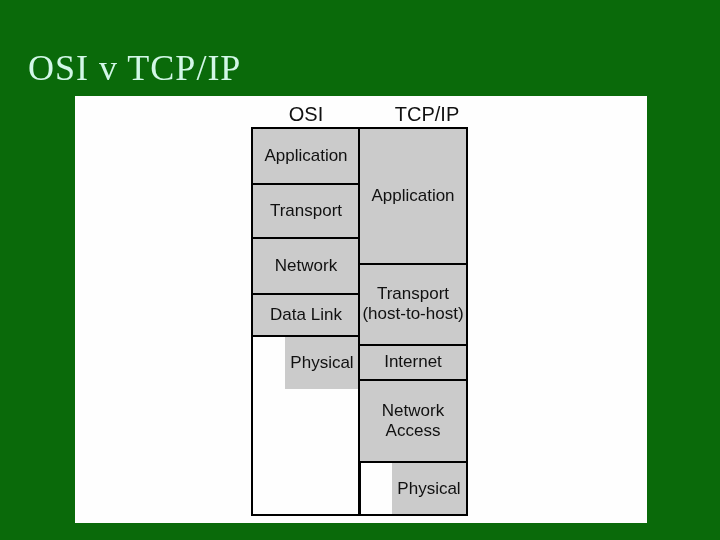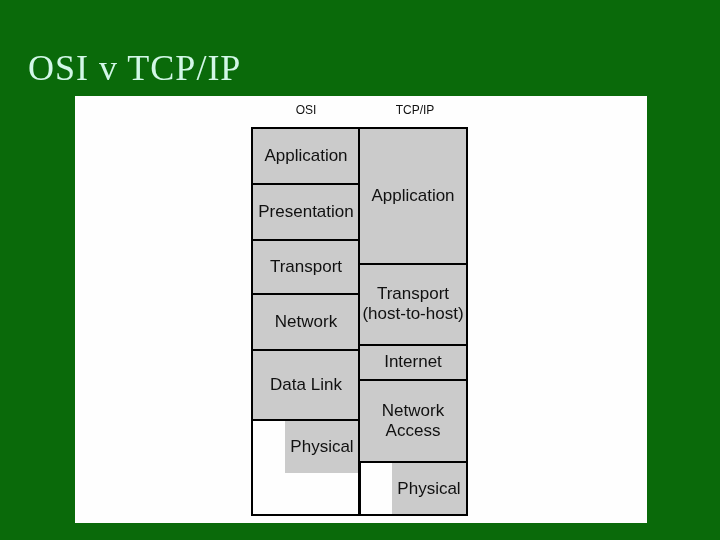--- a/index.html
+++ b/index.html
@@ -23,25 +23,25 @@
     position: absolute;
     left: 75px; top: 96px;
     width: 572px; height: 427px;
     background: var(--color-canvas, #fefefe);
   }
   .col-header {
     position: absolute;
     top: 103px;
     width: 110px;
     text-align: center;
-    font-size: 12px;
+    font-size: 20px;
     color: var(--color-label, #111111);
   }
   .col-header.osi { left: 251px; }
-  .col-header.tcpip { left: 360px; }
+  .col-header.tcpip { left: 372px; }
   .stack-column {
     position: absolute;
     top: 127px;
     box-sizing: border-box;
     border: 2px solid var(--color-border, #000);
     display: flex;
     flex-direction: column;
   }
   .stack-column.osi { left: 251px; width: 110px; height: 389px; }
   .stack-column.tcpip { left: 358px; width: 110px; height: 389px; }
@@ -67,24 +67,23 @@
 <div class="slide-title">OSI v TCP/IP</div>
 
 <div class="canvas"></div>
 
 <div class="col-header osi">OSI</div>
 
 <div class="col-header tcpip">TCP/IP</div>
 
 <div class="stack-column osi">
   <div class="cell" style="height:56px">Application</div>
-  <div class="cell" style="height:56px">Presentation</div>
   <div class="cell" style="height:54px">Transport</div>
   <div class="cell" style="height:56px">Network</div>
-  <div class="cell" style="height:70px">Data Link</div>
+  <div class="cell" style="height:42px">Data Link</div>
   <div class="cell" style="height:52px">Physical</div>
 </div>
 
 <div class="stack-column tcpip">
   <div class="cell" style="height:139px">Application</div>
   <div class="cell" style="height:82px">Transport
 (host-to-host)</div>
   <div class="cell" style="height:36px">Internet</div>
   <div class="cell" style="height:84px">Network
 Access</div>

